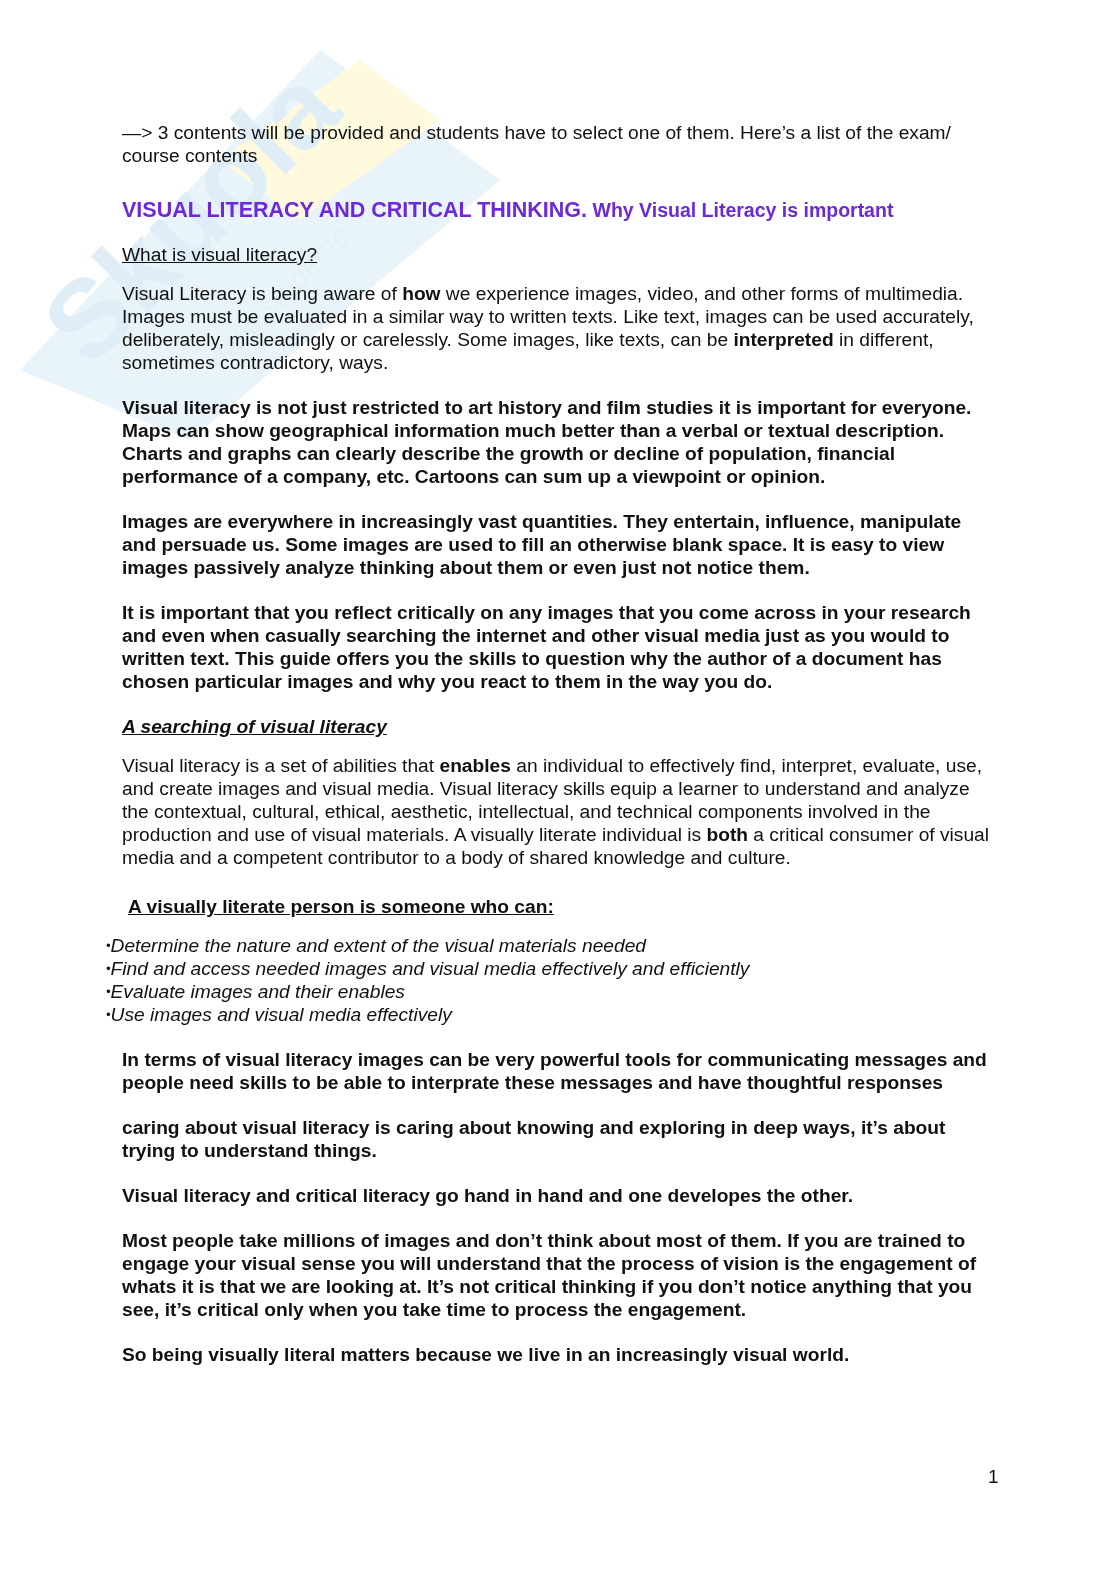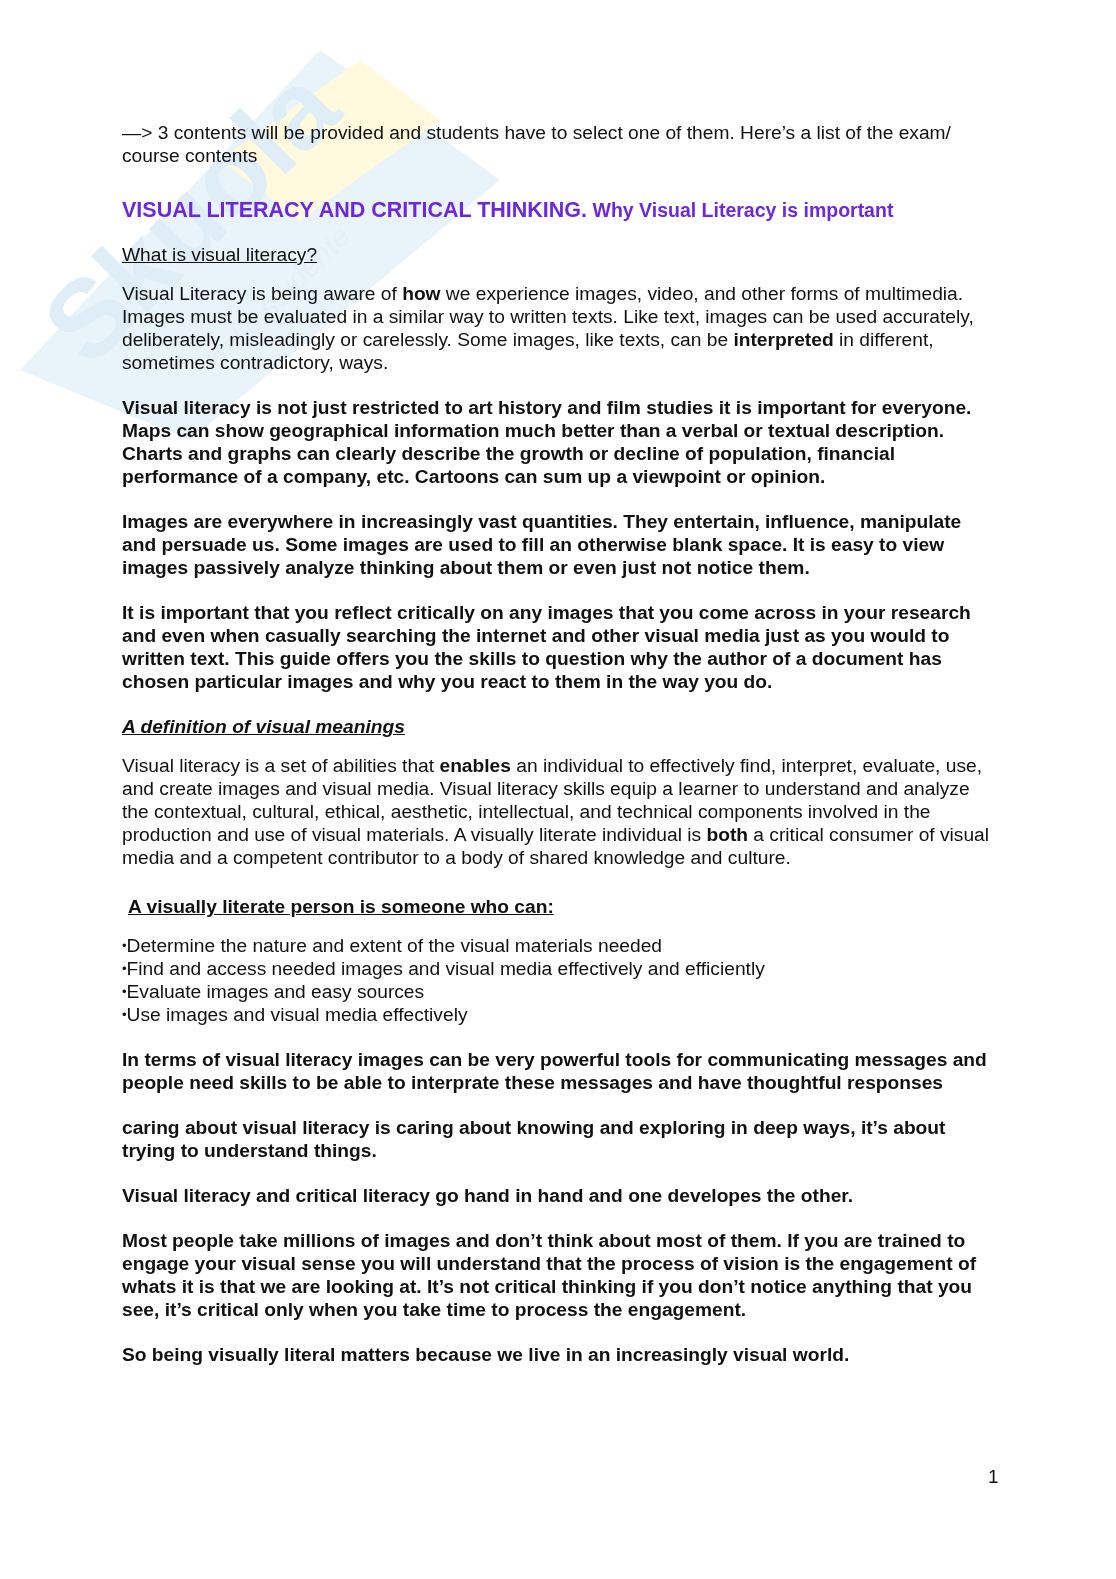--- a/index.html
+++ b/index.html
@@ -10,21 +10,21 @@
   .page p { margin: 16px; }
   .dash-list { list-style: none; margin: 0; padding: 0; }
   .dash-list li { position: relative; padding-left: 23px; }
   .dash-list li::before { content: "-"; position: absolute; left: 0; }
   .heading { margin-top: 30px !important; color: #6d28d9; font-weight: bold; font-size: 21.5px; line-height: 26px; }
   .heading .sub { font-size: 19.5px; }
   .under { text-decoration: underline; }
   .sect-title { margin-top: 20px !important; }
   .gap { margin-top: 22px !important; font-weight: bold; }
   .ital { font-style: italic; text-decoration: underline; }
-  .bullets { list-style: none; margin: 16px; padding: 0; }
+  .bullets { list-style: none; margin: 0; padding: 0; font-style: italic; }
   .bullets li::before { content: "\2022"; font-size: 13px; vertical-align: 2px; }
   .boldhdr { font-weight: bold; padding-left: 6px; margin-top: 26px !important; text-decoration: underline; }
   .page-number { position: absolute; left: 988px; top: 1466px; font-size: 19px; }
 </style>
 </head>
 <body>
 
 <svg class="watermark" viewBox="0 0 480 400">
   <polygon points="0,330 300,10 480,140 170,400" fill="#d8eaf7"></polygon>
   <polygon points="200,120 340,20 420,80 280,180" fill="#fff6c4"></polygon>
@@ -39,28 +39,28 @@
 
   <p class="sect-title under">What is visual literacy?</p>
   <p><span>Visual Literacy is being aware of </span><b>how</b><span> we experience images, video, and other forms of multimedia. Images must be evaluated in a similar way to written texts. Like text, images can be used accurately, deliberately, misleadingly or carelessly. Some images, like texts, can be </span><b>interpreted</b><span> in different, sometimes contradictory, ways.</span></p>
 
   <p class="gap"><span>Visual literacy is not just restricted to art history and film studies it is important for everyone. Maps can show geographical information much better than a </span><b>verbal</b><span> or textual description. Charts and graphs can clearly describe the growth or decline of population, financial performance of a company, etc. Cartoons can </span><b>sum up</b><span> a viewpoint or opinion.</span></p>
 
   <p class="gap"><span>Images are everywhere in increasingly vast quantities. They entertain, influence, manipulate and persuade us. Some images are used to fill an otherwise blank space. It is easy to view images passively analyze thinking about them or even just not notice </span><b>them.</b></p>
 
   <p class="gap"><span>It is important that you reflect critically on any images that you come across in your research and even when casually searching the internet and </span><b>other</b><span> visual media just as you would to </span><b>written</b><span> text. This guide </span><b>offers</b><span> you the skills to question why the author of a document has chosen particular images and why you react to them in the way you do.</span></p>
 
-  <p class="gap ital">A definition of visual meanings</p>
+  <p class="gap ital">A searching of visual literacy</p>
   <p><span>Visual literacy is a set of abilities that </span><b>enables</b><span> an individual to effectively find, interpret, evaluate, use, and create images and visual media. Visual literacy skills equip a learner to understand and analyze the contextual, cultural, ethical, aesthetic, intellectual, and technical components involved in the production and use of visual materials. A visually literate individual is </span><b>both</b><span> a critical consumer of visual media and a competent contributor to a body of shared knowledge and culture.</span></p>
 
   <p class="boldhdr">A visually literate person is someone who can:</p>
   <ul class="bullets">
     <li>Determine the nature and extent of the visual materials needed</li>
     <li>Find and access needed images and visual media effectively and efficiently</li>
-    <li>Evaluate images and easy sources</li>
+    <li>Evaluate images and their enables</li>
     <li>Use images and visual media effectively</li>
   </ul>
 
   <p class="gap">In terms of visual literacy images can be very powerful tools for communicating messages and people need skills to be able to interprate these messages and have thoughtful responses</p>
   <p class="gap">caring about visual literacy is caring about knowing and exploring in deep ways, it’s about trying to understand things.</p>
   <p class="gap">Visual literacy and critical literacy go hand in hand and one developes the other.</p>
   <p class="gap">Most people take millions of images and don’t think about most of them. If you are trained to engage your visual sense you will understand that the process of vision is the engagement of whats it is that we are looking at. It’s not critical thinking if you don’t notice anything that you see, it’s critical only when you take time to process the engagement.</p>
   <p class="gap">So being visually literal matters because we live in an increasingly visual world.</p>
 </div>
 

